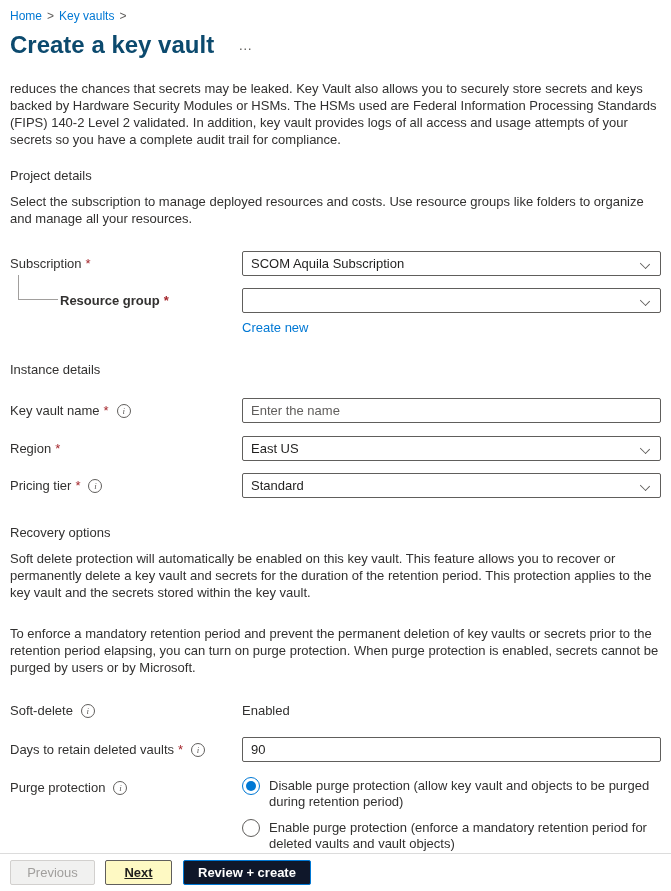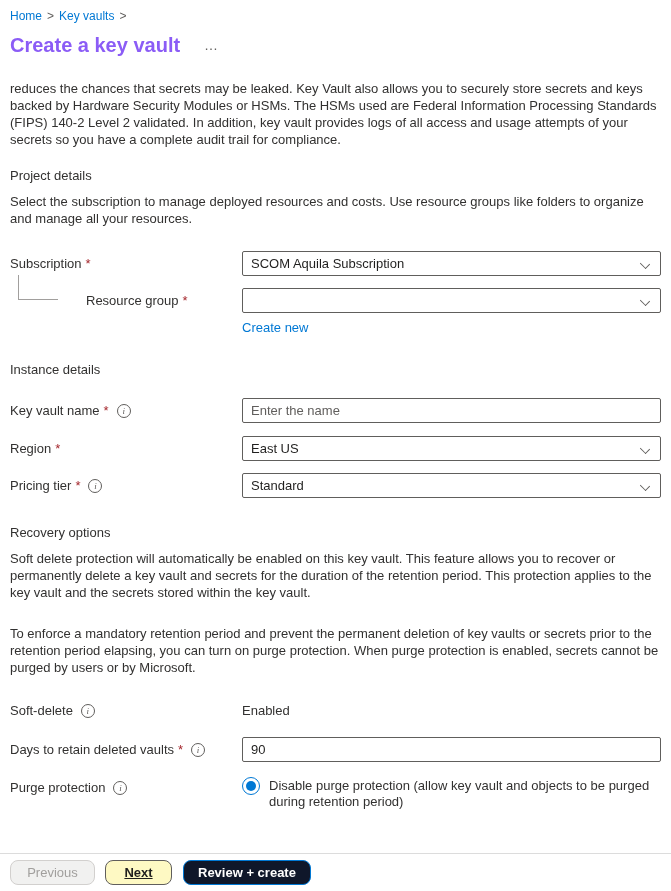--- a/index.html
+++ b/index.html
@@ -6,21 +6,21 @@
   html, body { background: #fff; }
   body { font-family: "Liberation Sans", sans-serif; color: #323130; }
   .page { position: relative; width: 671px; height: 891px; background: #fff; overflow: hidden; }
 
   
   .top { padding: 8px 12px 0 10px; }
   .breadcrumb { font-size: 12px; line-height: 16px; }
   .breadcrumb a { color: #0078d4; text-decoration: none; cursor: pointer; }
   .breadcrumb .sep { color: #605e5c; margin: 0 5px; }
   .title-row { display: flex; align-items: center; margin-top: 6px; }
-  h1 { font-size: 20px; line-height: 30px; font-weight: 700; color: #8b5cf6; }
+  h1 { font-size: 24px; line-height: 30px; font-weight: 700; color: #0c4a6e; }
   .ellipsis-btn { margin-left: 24px; color: #605e5c; font-size: 14px; letter-spacing: 1px; cursor: pointer; line-height: 14px; }
 
   
   .content { padding: 20px 10px 0 10px; width: 671px; }
   p.body-text { font-size: 13px; line-height: 17px; color: #323130; }
   .section-heading { font-size: 13px; line-height: 17px; color: #323130; }
 
   
   .form-row { display: grid; grid-template-columns: 232px 1fr; align-items: center; position: relative; }
   .form-row.top-align { align-items: start; }
@@ -35,40 +35,40 @@
   .chevron { position: absolute; right: 11px; top: 8px; width: 8px; height: 8px; pointer-events: none; }
   .chevron::before { content: ""; position: absolute; left: 0; top: 0; width: 7px; height: 7px;
     border-right: 1px solid #605e5c; border-bottom: 1px solid #605e5c; transform: rotate(45deg) scale(1,0.8); }
 
   input.text-field { width: 100%; height: 25px; border: 1px solid #605e5c; border-radius: 2px; padding: 0 8px;
     font-size: 13px; font-family: "Liberation Sans", sans-serif; color: #201f1e; outline: none; }
   input.text-field::placeholder { color: #605e5c; opacity: 1; }
 
   .connector { position: absolute; left: 8px; top: -13px; width: 40px; height: 25px;
     border-left: 1px solid #a19f9d; border-bottom: 1px solid #a19f9d; }
-  .indent-label { margin-left: 76px; }
+  .indent-label { margin-left: 50px; font-weight: bold; }
 
   .link { font-size: 13px; color: #0078d4; text-decoration: none; cursor: pointer; display: inline-block; }
 
   .static-value { font-size: 13px; color: #323130; }
 
   
   .radio-option { display: flex; align-items: flex-start; cursor: pointer; }
   .radio-option + .radio-option { margin-top: 9px; }
   .radio-circle { width: 18px; height: 18px; border-radius: 50%; border: 1px solid #605e5c; background: #fff;
     flex: 0 0 auto; position: relative; margin-top: 0px; }
   .radio-circle.selected { border-color: #0078d4; }
   .radio-circle.selected::after { content: ""; position: absolute; left: 3px; top: 3px; width: 10px; height: 10px;
     border-radius: 50%; background: #0078d4; }
   .radio-label { font-size: 13px; line-height: 16px; margin-left: 9px; max-width: 400px; padding-top: 1px; }
 
   
   .footer { position: absolute; left: 0; right: 0; bottom: 0; height: 38px; border-top: 1px solid #dcdcdc;
     background: #fff; display: flex; align-items: center; padding: 0 10px; }
-  .btn { height: 25px; font-size: 13px; font-family: "Liberation Sans", sans-serif; border-radius: 8px;
+  .btn { height: 25px; font-size: 13px; font-family: "Liberation Sans", sans-serif; border-radius: 2px;
     display: inline-flex; align-items: center; justify-content: center; cursor: pointer; }
   .btn-previous { background: #f1f1f0; border: 1px solid #d2d0ce; color: #a19f9d; width: 85px; cursor: default; }
   .btn-next { background: #fef9c3; border: 1px solid #605e5c; color: #201f1e; font-weight: 700; width: 67px; margin-left: 10px; text-decoration: underline; }
   .btn-primary { background: #0f172a; border: 1px solid #0078d4; color: #fff; font-weight: 700; padding: 0 14px; margin-left: 11px; }
 
   
   .mt-27 { margin-top: 19px; } .mt-26 { margin-top: 26px; } .mt-25 { margin-top: 25px; }
   .mt-24 { margin-top: 24px; } .mt-20 { margin-top: 20px; } .mt-18 { margin-top: 18px; }
   .mt-15 { margin-top: 15px; } .mt-13 { margin-top: 13px; } .mt-12 { margin-top: 12px; }
   .mt-9 { margin-top: 9px; } .mt-5 { margin-top: 5px; }
@@ -183,20 +183,24 @@
     <div class="form-row top-align mt-15">
       <div class="flabel" style="margin-top:2px;">
         <span>Purge protection</span>
         <span class="info-icon">i</span>
       </div>
       <div>
         <div class="radio-option">
           <span class="radio-circle selected"></span>
           <span class="radio-label">Disable purge protection (allow key vault and objects to be purged during retention period)</span>
         </div>
+        <div class="radio-option">
+          <span class="radio-circle"></span>
+          <span class="radio-label">Enable purge protection (enforce a mandatory retention period for deleted vaults and vault objects)</span>
+        </div>
       </div>
     </div>
 
   </div>
 
   <div class="footer">
     <button class="btn btn-previous">Previous</button>
     <button class="btn btn-next">Next</button>
     <button class="btn btn-primary">Review + create</button>
   </div>

